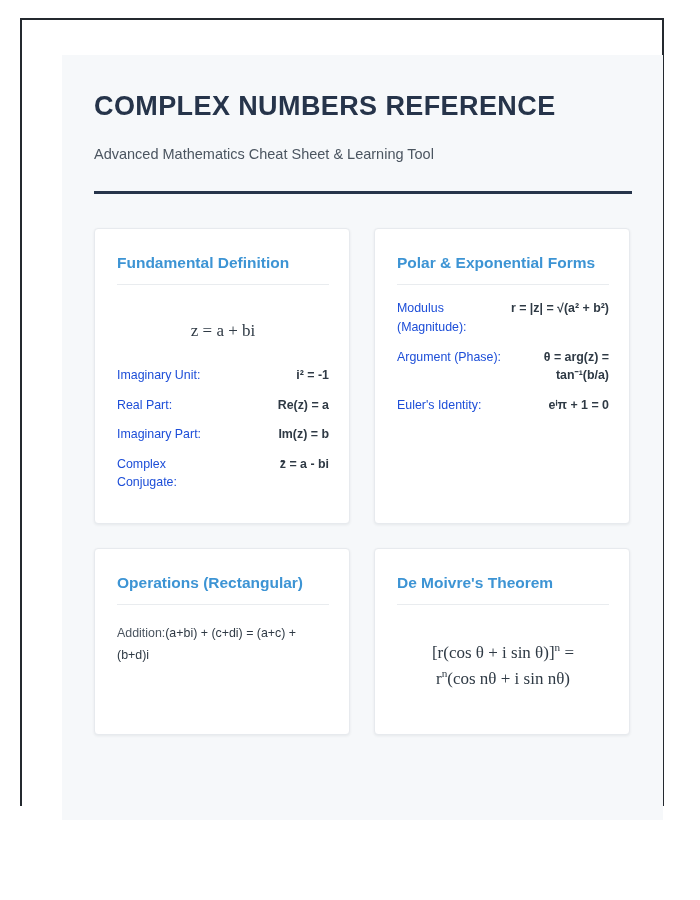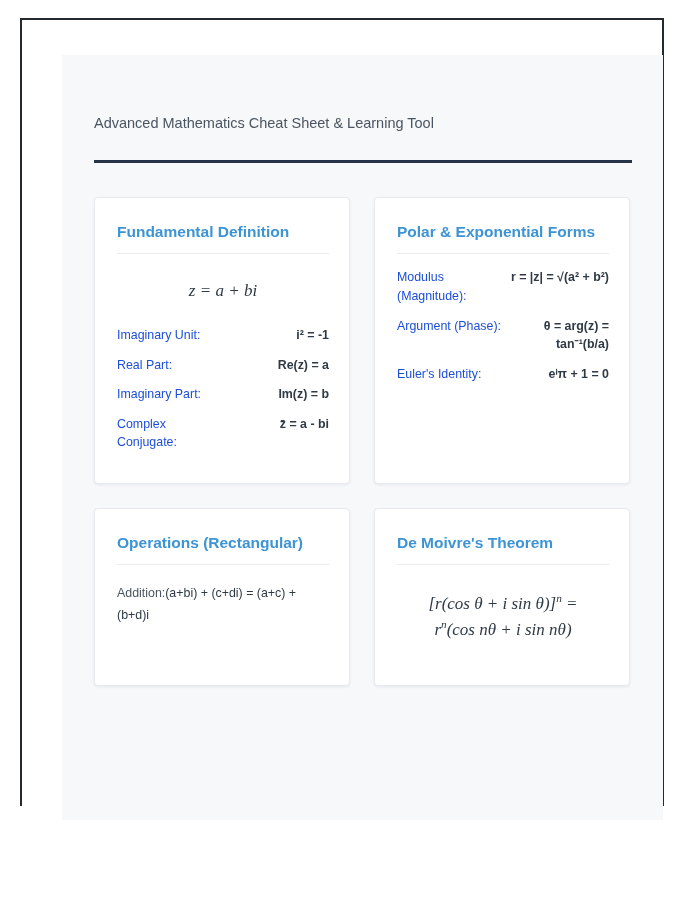--- a/index.html
+++ b/index.html
@@ -89,25 +89,24 @@
     line-height: 1.55;
   }
 
   .card-rule {
     margin-top: 9px;
     height: 1px;
     background: #e9ecef;
   }
 
   .formula {
-    margin-top: 25px;
+    margin-top: 34px;
     margin-bottom: 22px;
     text-align: center;
     font-family: "Liberation Serif", serif;
-    font-style: italic;
     font-size: 17px;
     color: #2f3a45;
     line-height: 1.45;
   }
 
   .formula sup {
     font-size: 0.66em;
     vertical-align: super;
   }
 
@@ -146,20 +145,21 @@
     color: #4b5560;
   }
 </style>
 </head>
 <body>
 
 <div class="page-frame">
   <div class="panel">
     <div class="panel-inner">
 
+      <div class="doc-title">COMPLEX NUMBERS REFERENCE</div>
 
       <div class="doc-subtitle">Advanced Mathematics Cheat Sheet &amp; Learning Tool</div>
 
       <div class="header-rule"></div>
 
       <div class="card-grid">
 
         <div class="card">
           <div class="card-title">Fundamental Definition</div>
           <div class="card-rule"></div>

